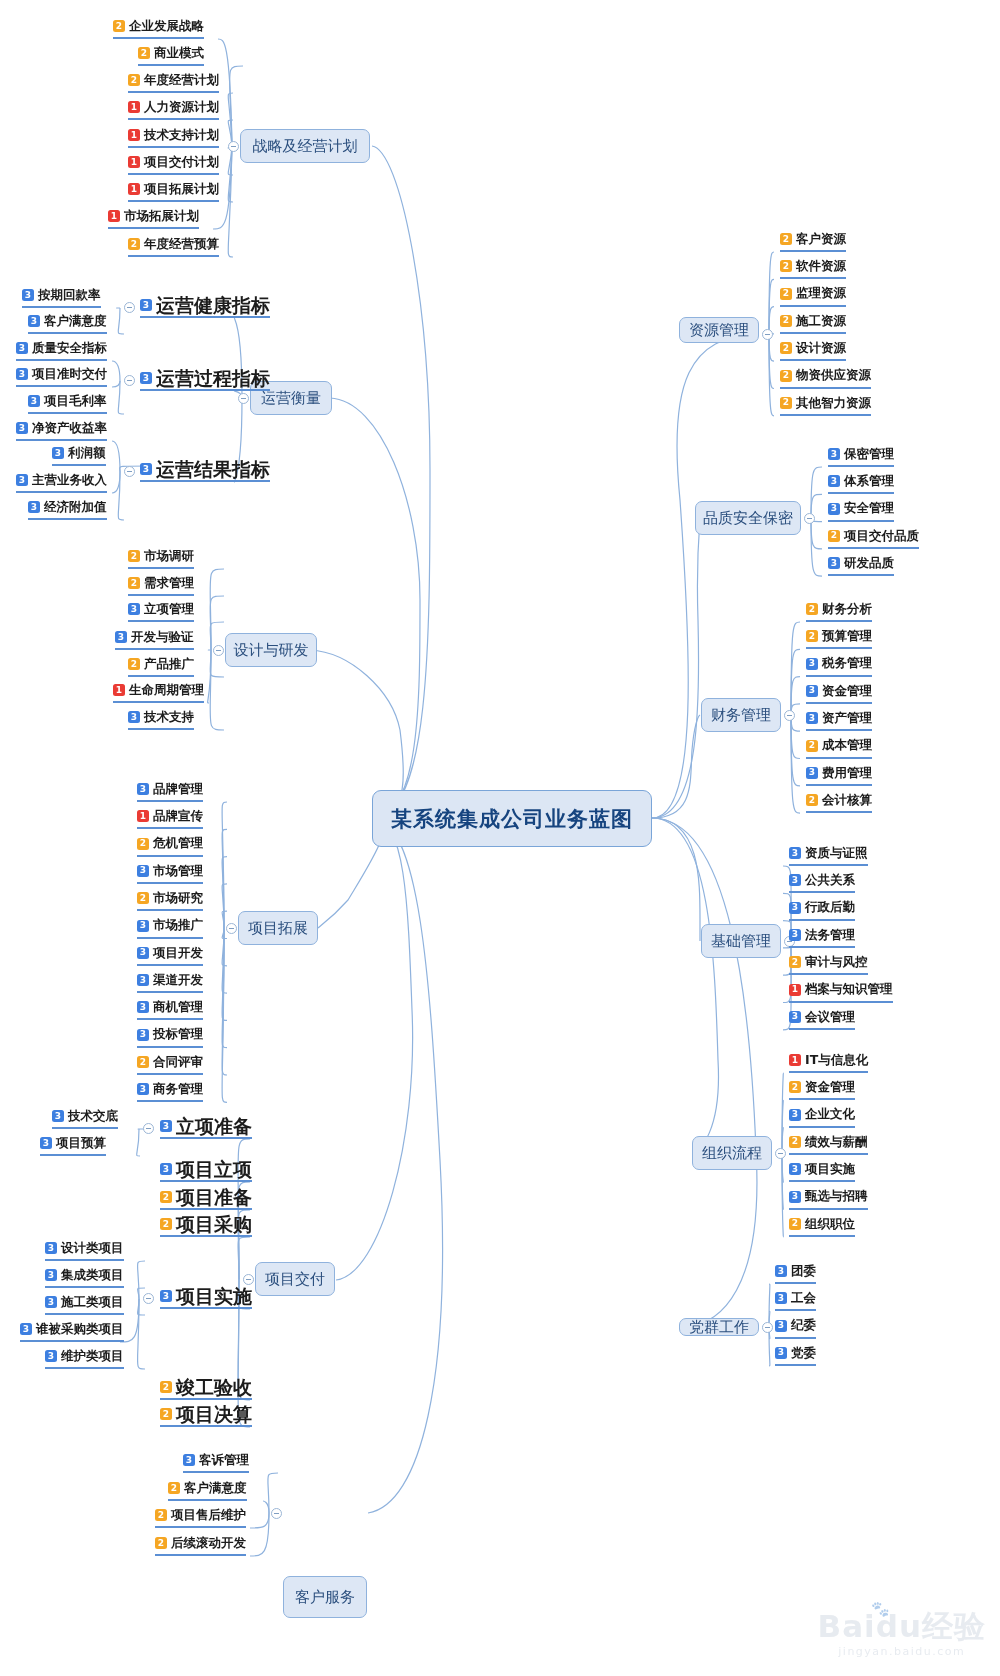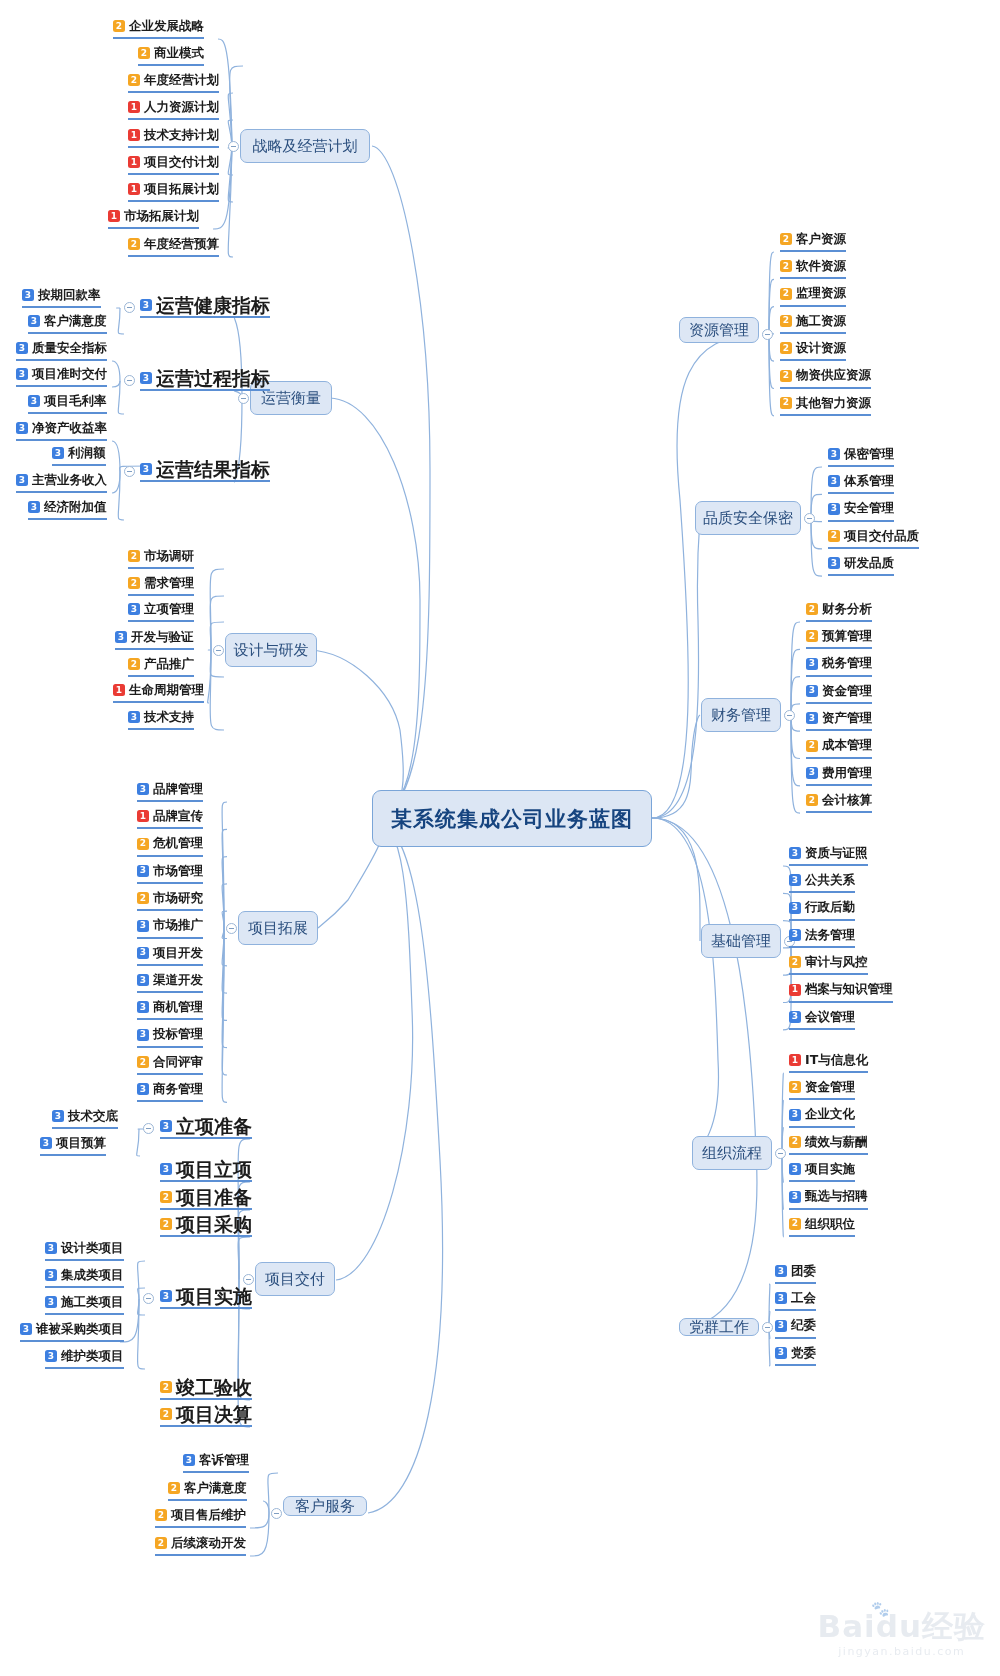--- a/index.html
+++ b/index.html
@@ -479,21 +479,21 @@
         <span class="txt">维护类项目</span>
       </div>
       <div class="leaf mid" style="top: 1379px; left: 160px;">
         <span class="tag t2">2</span>
         <span class="txt">竣工验收</span>
       </div>
       <div class="leaf mid" style="top: 1406px; left: 160px;">
         <span class="tag t2">2</span>
         <span class="txt">项目决算</span>
       </div>
-      <div class="box-node" style="left: 283px; top: 1496px; width: 84px; height: 20px;">客户服务</div>
+      <div class="box-node" style="left: 283px; top: 1576px; width: 84px; height: 42px;">客户服务</div>
       <div class="toggle" style="left: 271px; top: 1508px;"></div>
       <div class="leaf" style="top: 1452px; left: 183px;">
         <span class="tag t3">3</span>
         <span class="txt">客诉管理</span>
       </div>
       <div class="leaf" style="top: 1480px; left: 168px;">
         <span class="tag t2">2</span>
         <span class="txt">客户满意度</span>
       </div>
       <div class="leaf" style="top: 1507px; left: 155px;">

